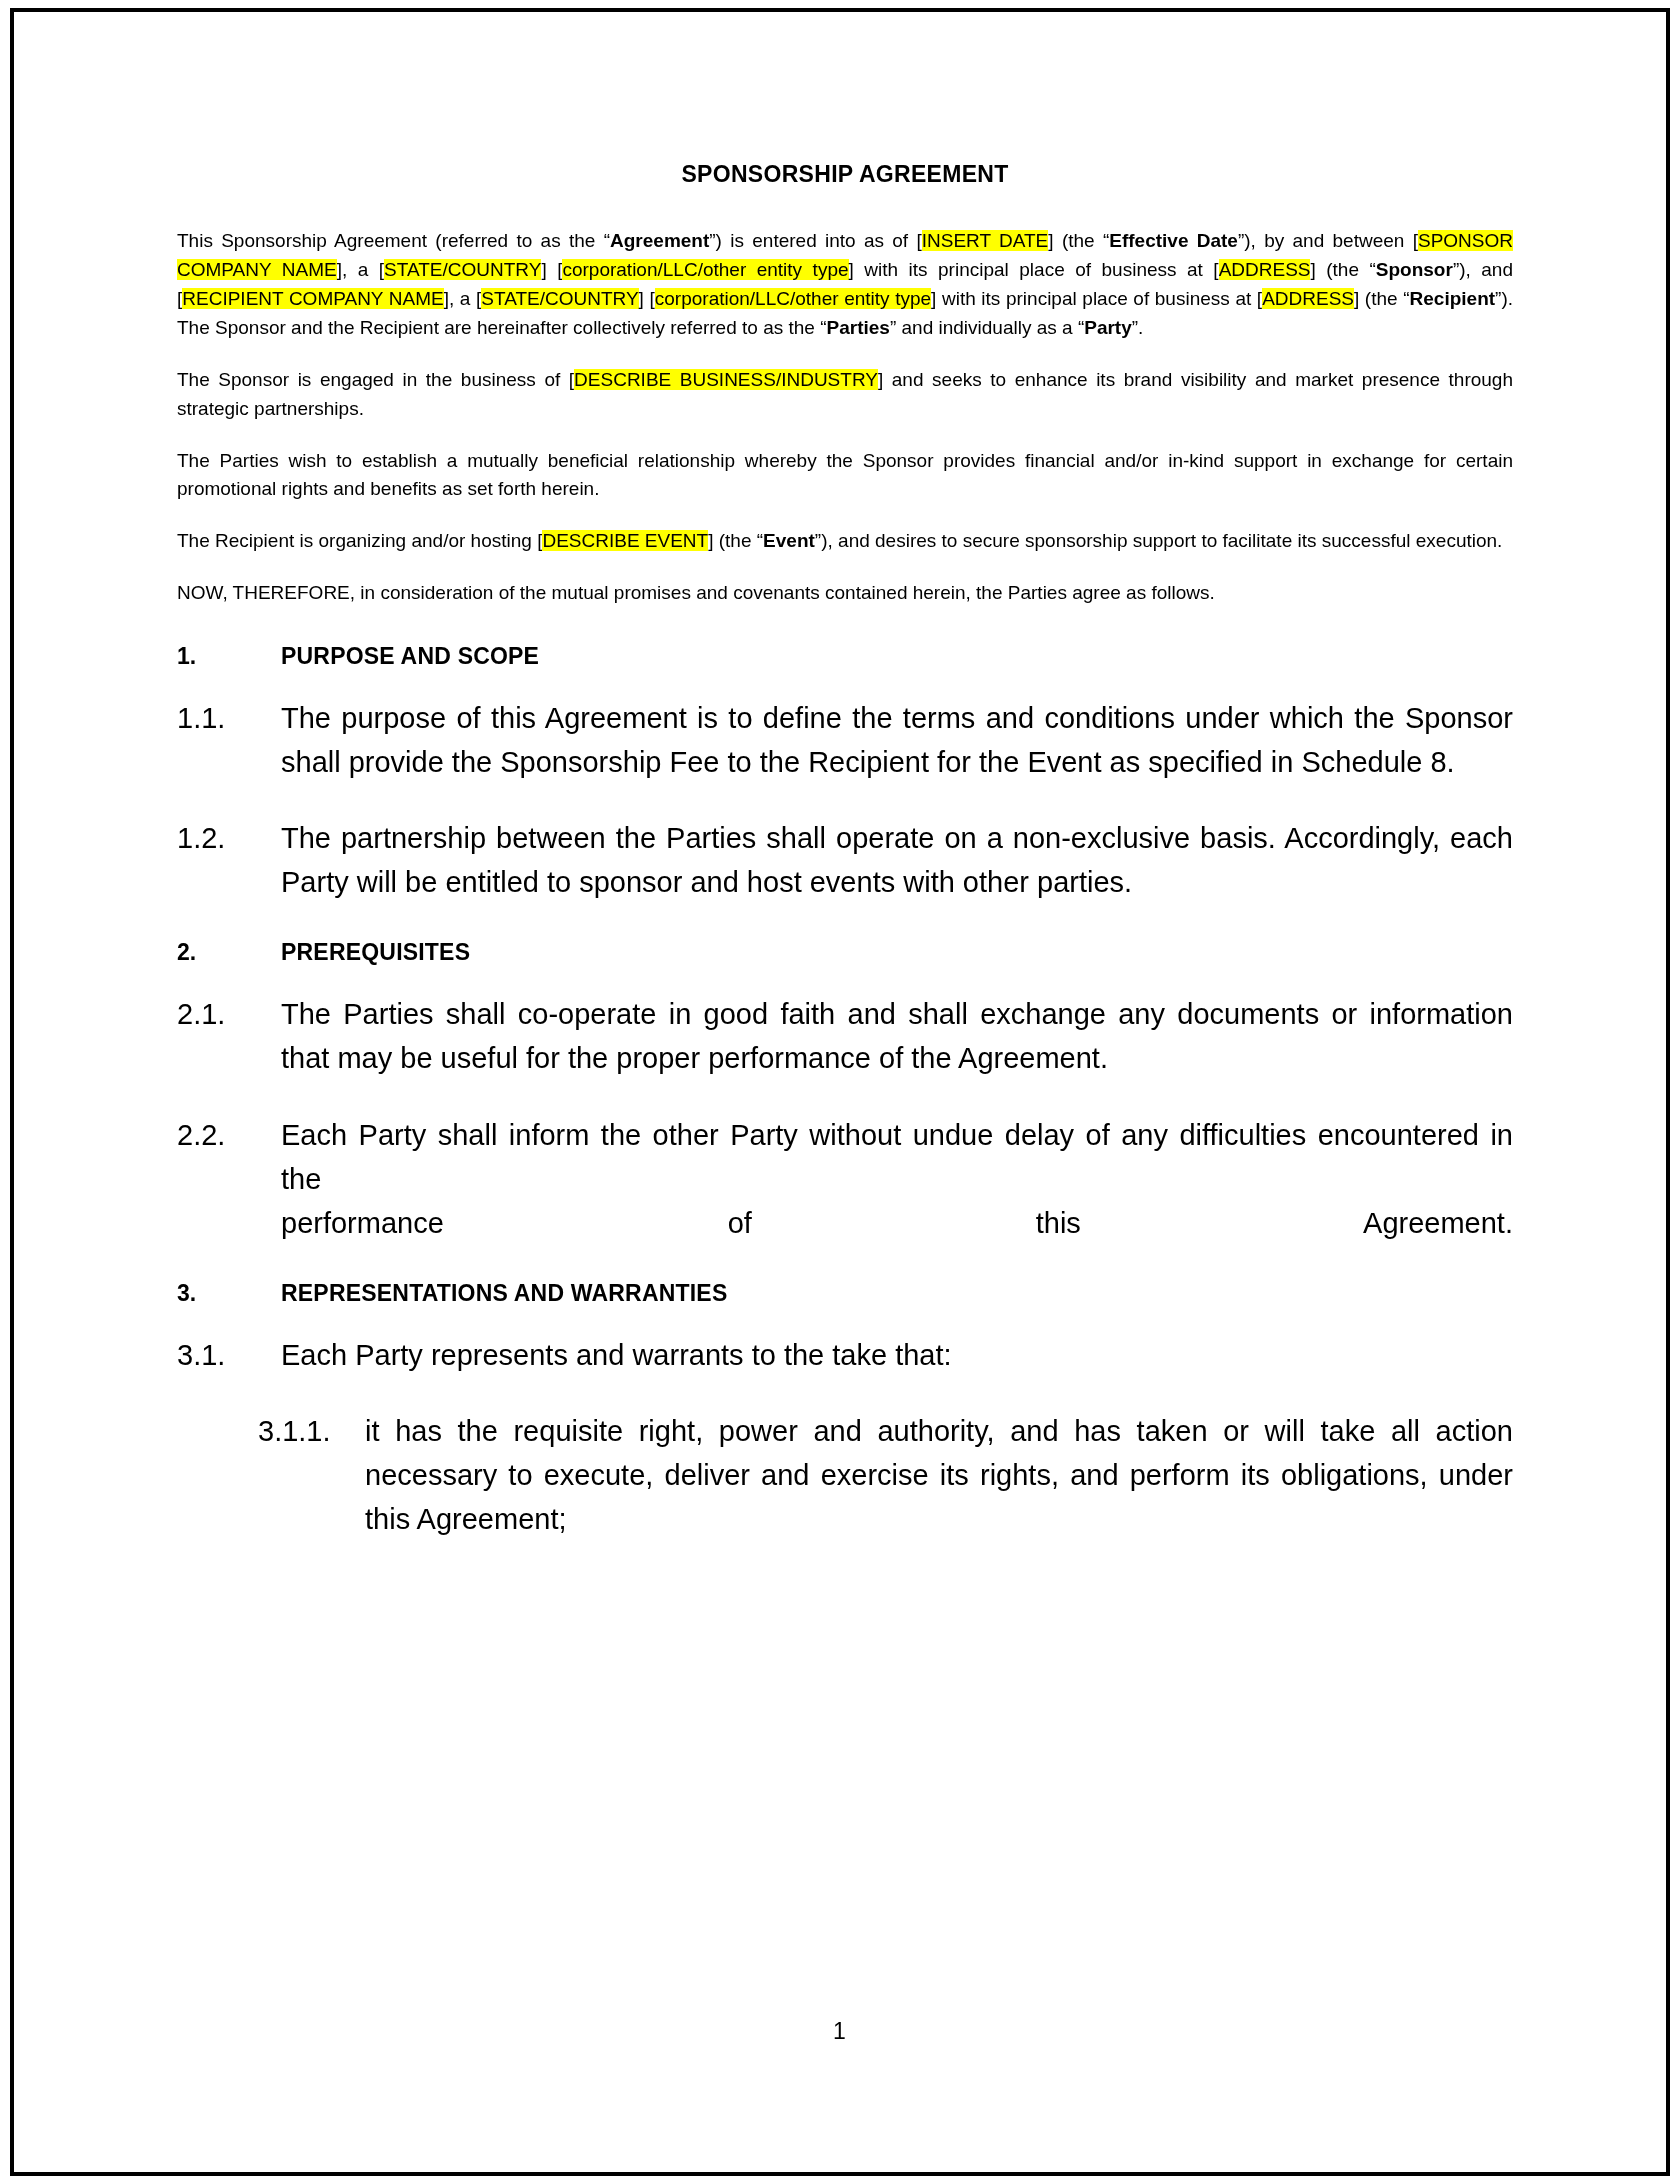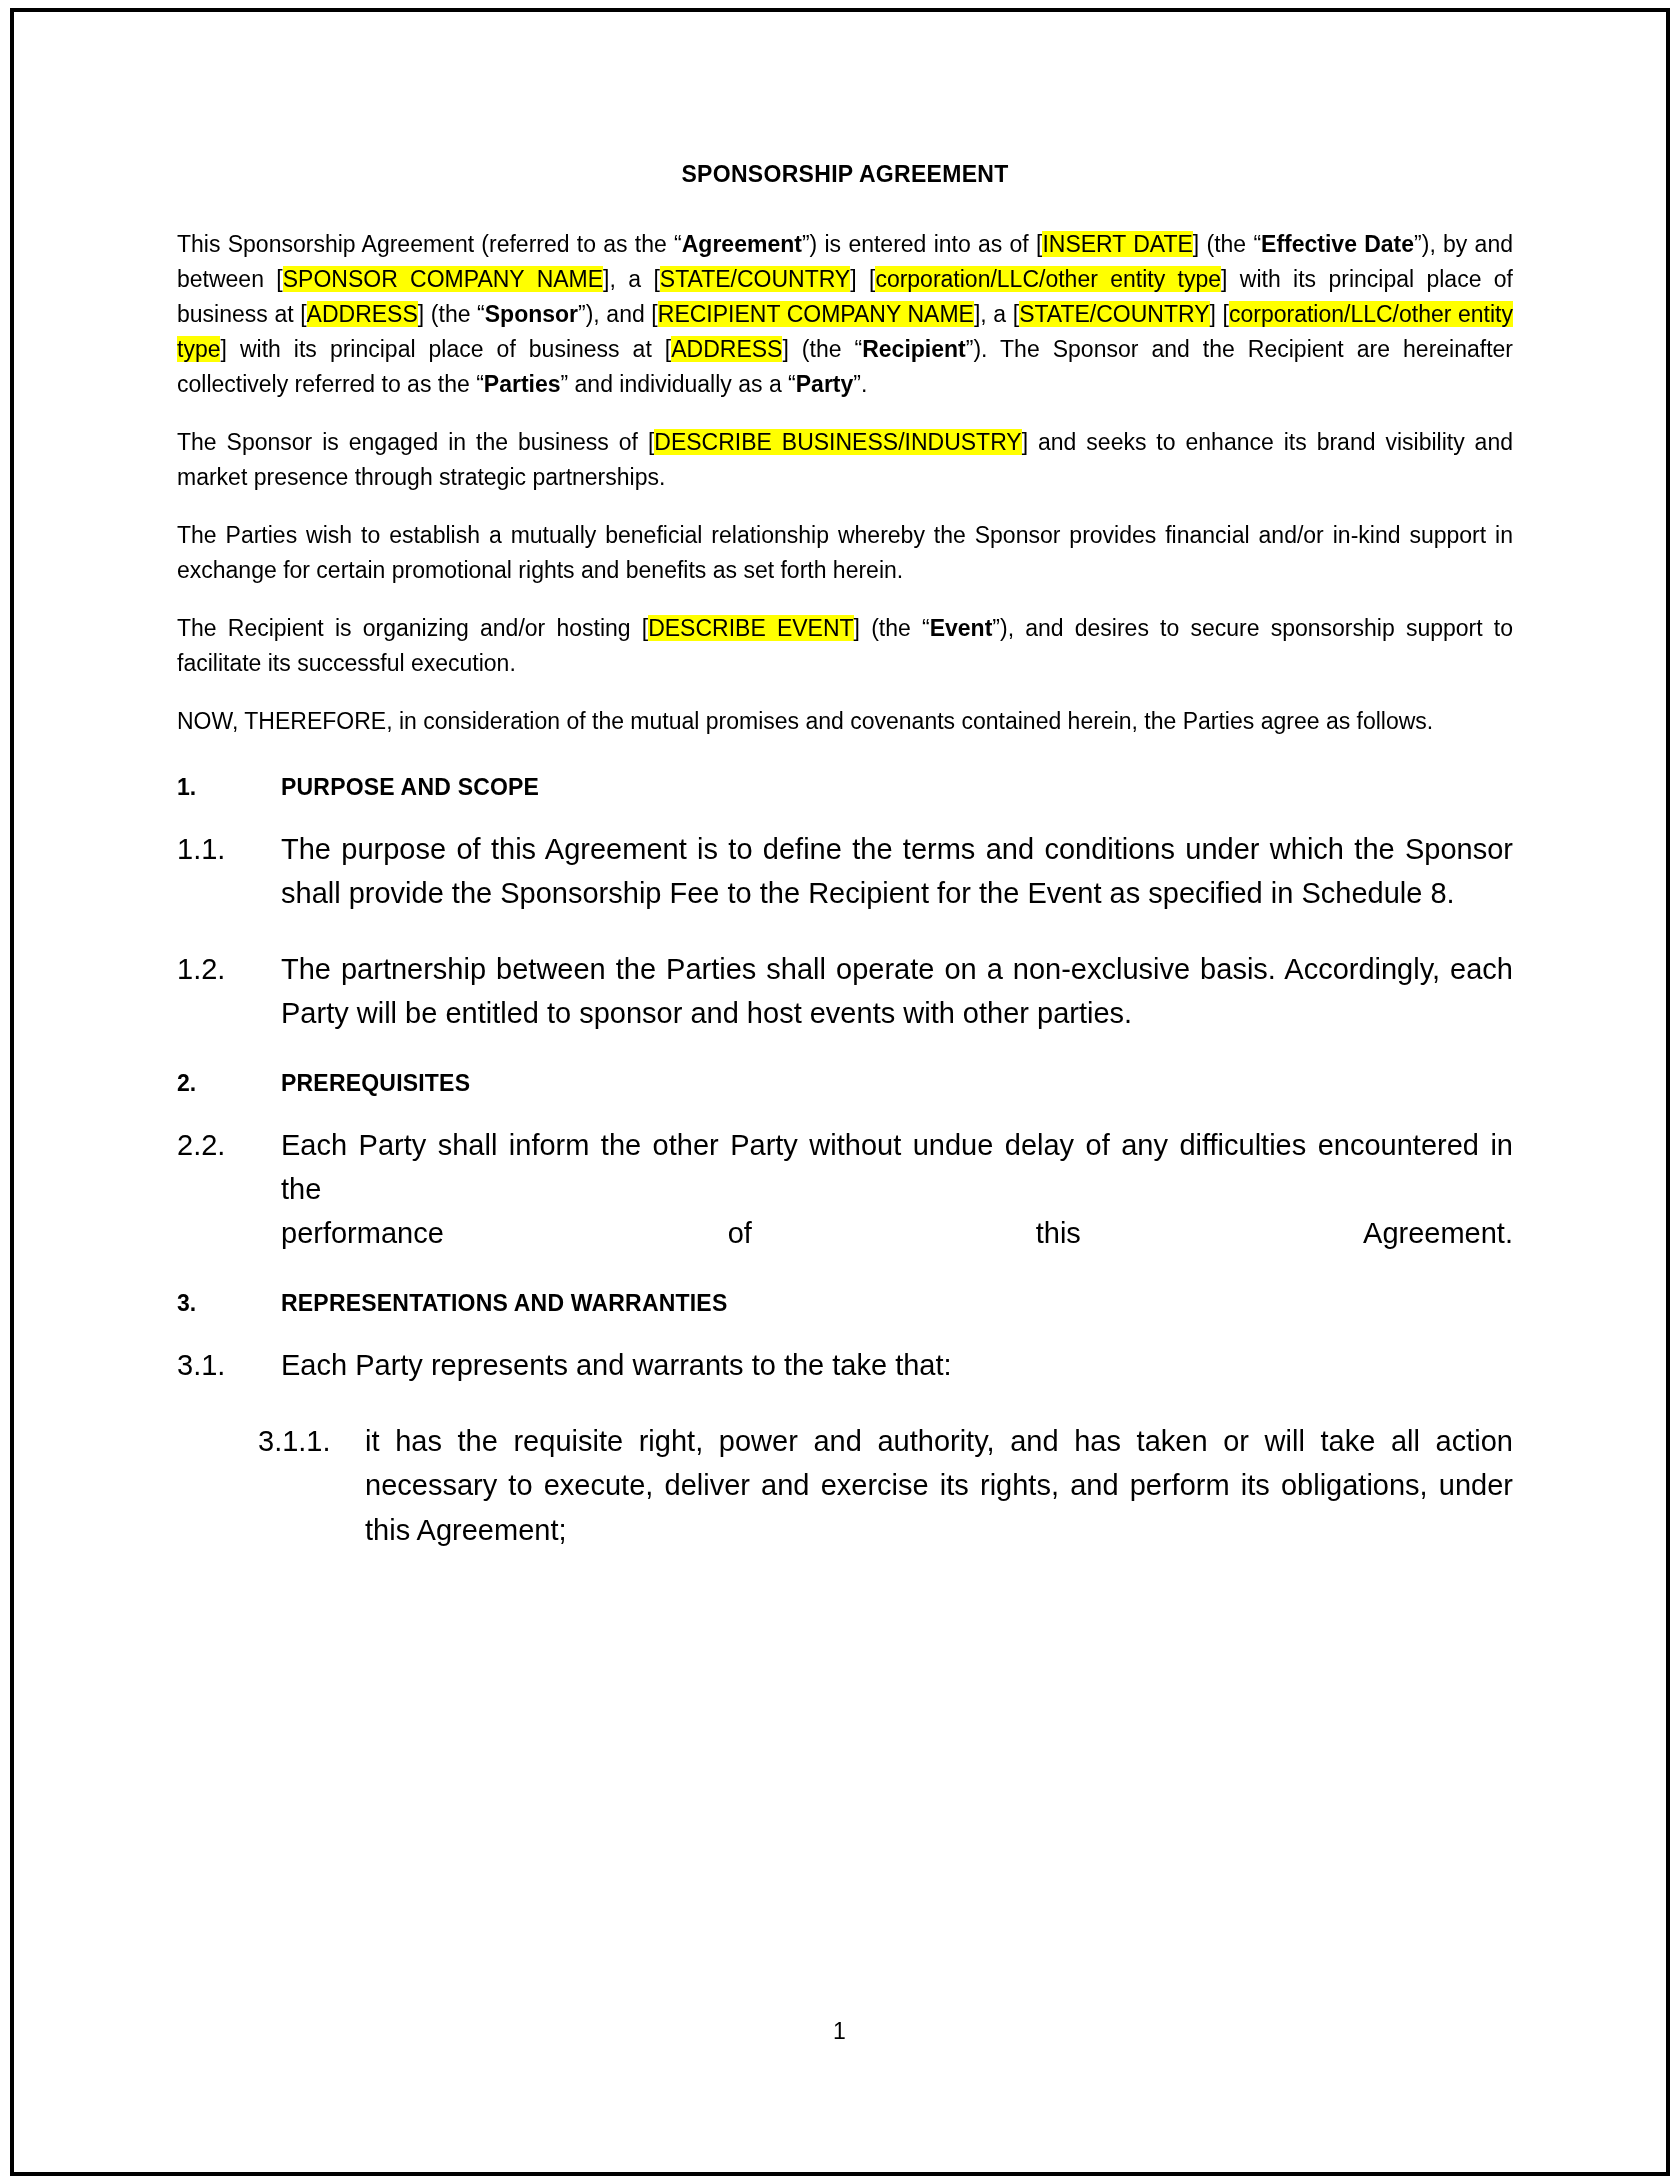--- a/index.html
+++ b/index.html
@@ -45,21 +45,21 @@
   }
   .doc-title {
     text-align: center;
     font-weight: bold;
     font-size: 23px;
     letter-spacing: 0.3px;
     color: #000000;
     margin-bottom: 39px;
   }
   p.body-text {
-    font-size: 23px;
+    font-size: 19px;
     line-height: 1.52;
     text-align: justify;
     color: #000000;
     margin: 0 0 23px 0;
   }
   .hl {
     background: #ffff00;
   }
   b {
     font-weight: bold;
@@ -148,20 +148,24 @@
       <div class="clause">
         <span class="num">1.2.</span>
         <span class="txt">The partnership between the Parties shall operate on a non-exclusive basis. Accordingly, each Party will be entitled to sponsor and host events with other parties.</span>
       </div>
 
       <div class="clause-head">
         <span class="num">2.</span>
         <span class="txt">PREREQUISITES</span>
       </div>
 
+      <div class="clause">
+        <span class="num">2.1.</span>
+        <span class="txt">The Parties shall co-operate in good faith and shall exchange any documents or information that may be useful for the proper performance of the Agreement.</span>
+      </div>
 
       <div class="clause">
         <span class="num">2.2.</span>
         <span class="txt"><span>Each Party shall inform the other Party without undue delay of any difficulties encountered in the</span><br><span class="spread" style="display:block;">performance of this Agreement.</span></span>
       </div>
 
       <div class="clause-head">
         <span class="num">3.</span>
         <span class="txt">REPRESENTATIONS AND WARRANTIES</span>
       </div>

